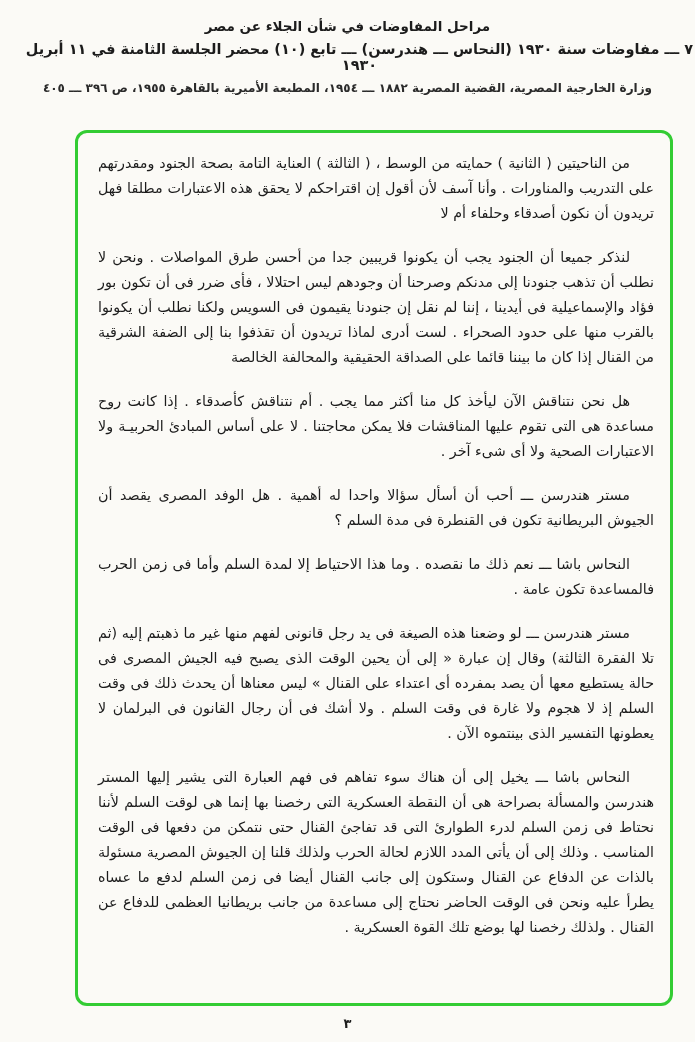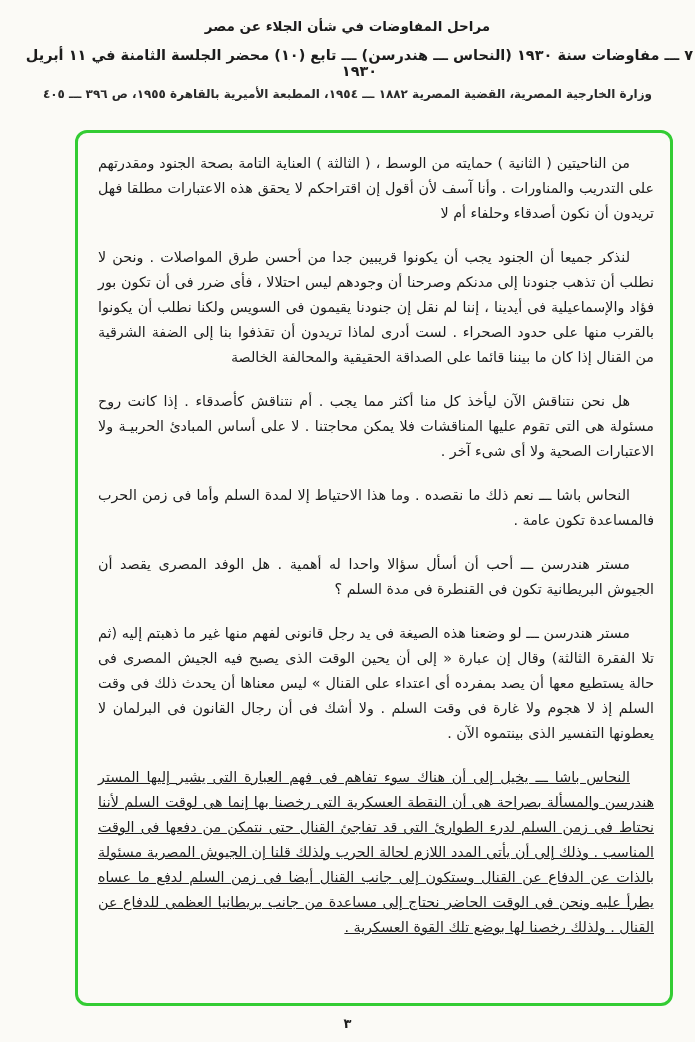--- a/index.html
+++ b/index.html
@@ -14,21 +14,21 @@
     overflow: hidden;
   }
   .doc-header {
     text-align: center;
     padding-top: 18px;
   }
   .h-title {
     font-weight: bold;
     font-size: 13.5px;
     letter-spacing: 0.2px;
-    margin-bottom: 13px;
+    margin-bottom: 7px;
   }
   .h-subtitle {
     font-weight: bold;
     font-size: 14.5px;
     margin-bottom: 8px;
     padding-left: 24px;
   }
   .h-source {
     font-weight: bold;
     font-size: 12px;
@@ -47,21 +47,21 @@
     overflow: hidden;
     background: transparent;
   }
   .para {
     margin: 0 0 19px 0;
     text-indent: 24px;
     text-align: justify;
     font-size: 14.3px;
     line-height: 25px;
   }
-  .para:last-child { margin-bottom: 0; text-decoration: underline; }
+  .para:last-child { margin-bottom: 0; }
   .doc-footer {
     position: absolute;
     left: 0;
     right: 0;
     bottom: 10px;
     text-align: center;
   }
   .page-number {
     font-weight: bold;
     font-size: 13px;
@@ -75,23 +75,23 @@
 
   <header class="doc-header">
     <div class="h-title">مراحل المفاوضات في شأن الجلاء عن مصر</div>
     <div class="h-subtitle">٧ ـــ مفاوضات سنة ١٩٣٠ (النحاس ـــ هندرسن) ـــ تابع (١٠) محضر الجلسة الثامنة في ١١ أبريل ١٩٣٠</div>
     <div class="h-source">وزارة الخارجية المصرية، القضية المصرية ١٨٨٢ ـــ ١٩٥٤، المطبعة الأميرية بالقاهرة ١٩٥٥، ص ٣٩٦ ـــ ٤٠٥</div>
   </header>
 
   <main class="highlight-box" style="border-color: rgb(51, 204, 51);">
     <p class="para">من الناحيتين ( الثانية ) حمايته من الوسط ، ( الثالثة ) العناية التامة بصحة الجنود ومقدرتهم على التدريب والمناورات . وأنا آسف لأن أقول إن اقتراحكم لا يحقق هذه الاعتبارات مطلقا فهل تريدون أن نكون أصدقاء وحلفاء أم لا</p>
     <p class="para">لنذكر جميعا أن الجنود يجب أن يكونوا قريبين جدا من أحسن طرق المواصلات . ونحن لا نطلب أن تذهب جنودنا إلى مدنكم وصرحنا أن وجودهم ليس احتلالا ، فأى ضرر فى أن تكون بور فؤاد والإسماعيلية فى أيدينا ، إننا لم نقل إن جنودنا يقيمون فى السويس ولكنا نطلب أن يكونوا بالقرب منها على حدود الصحراء . لست أدرى لماذا تريدون أن تقذفوا بنا إلى الضفة الشرقية من القنال إذا كان ما بيننا قائما على الصداقة الحقيقية والمحالفة الخالصة</p>
-    <p class="para">هل نحن نتناقش الآن ليأخذ كل منا أكثر مما يجب . أم نتناقش كأصدقاء . إذا كانت روح مسئولة هى التى تقوم عليها المناقشات فلا يمكن محاجتنا . لا على أساس المبادئ الحربيـة ولا الاعتبارات الصحية ولا أى شىء آخر .</p>
+    <p class="para">هل نحن نتناقش الآن ليأخذ كل منا أكثر مما يجب . أم نتناقش كأصدقاء . إذا كانت روح مساعدة هى التى تقوم عليها المناقشات فلا يمكن محاجتنا . لا على أساس المبادئ الحربيـة ولا الاعتبارات الصحية ولا أى شىء آخر .</p>
+    <p class="para">مستر هندرسن ـــ أحب أن أسأل سؤالا واحدا له أهمية . هل الوفد المصرى يقصد أن الجيوش البريطانية تكون فى القنطرة فى مدة السلم ؟</p>
     <p class="para">النحاس باشا ـــ نعم ذلك ما نقصده . وما هذا الاحتياط إلا لمدة السلم وأما فى زمن الحرب فالمساعدة تكون عامة .</p>
-    <p class="para">مستر هندرسن ـــ أحب أن أسأل سؤالا واحدا له أهمية . هل الوفد المصرى يقصد أن الجيوش البريطانية تكون فى القنطرة فى مدة السلم ؟</p>
     <p class="para">مستر هندرسن ـــ لو وضعنا هذه الصيغة فى يد رجل قانونى لفهم منها غير ما ذهبتم إليه (ثم تلا الفقرة الثالثة) وقال إن عبارة « إلى أن يحين الوقت الذى يصبح فيه الجيش المصرى فى حالة يستطيع معها أن يصد بمفرده أى اعتداء على القنال » ليس معناها أن يحدث ذلك فى وقت السلم إذ لا هجوم ولا غارة فى وقت السلم . ولا أشك فى أن رجال القانون فى البرلمان لا يعطونها التفسير الذى بينتموه الآن .</p>
     <p class="para">النحاس باشا ـــ يخيل إلى أن هناك سوء تفاهم فى فهم العبارة التى يشير إليها المستر هندرسن والمسألة بصراحة هى أن النقطة العسكرية التى رخصنا بها إنما هى لوقت السلم لأننا نحتاط فى زمن السلم لدرء الطوارئ التى قد تفاجئ القنال حتى نتمكن من دفعها فى الوقت المناسب . وذلك إلى أن يأتى المدد اللازم لحالة الحرب ولذلك قلنا إن الجيوش المصرية مسئولة بالذات عن الدفاع عن القنال وستكون إلى جانب القنال أيضا فى زمن السلم لدفع ما عساه يطرأ عليه ونحن فى الوقت الحاضر نحتاج إلى مساعدة من جانب بريطانيا العظمى للدفاع عن القنال . ولذلك رخصنا لها بوضع تلك القوة العسكرية .</p>
   </main>
 
   <footer class="doc-footer">
     <span class="page-number">٣</span>
   </footer>
 
 </div>
 

